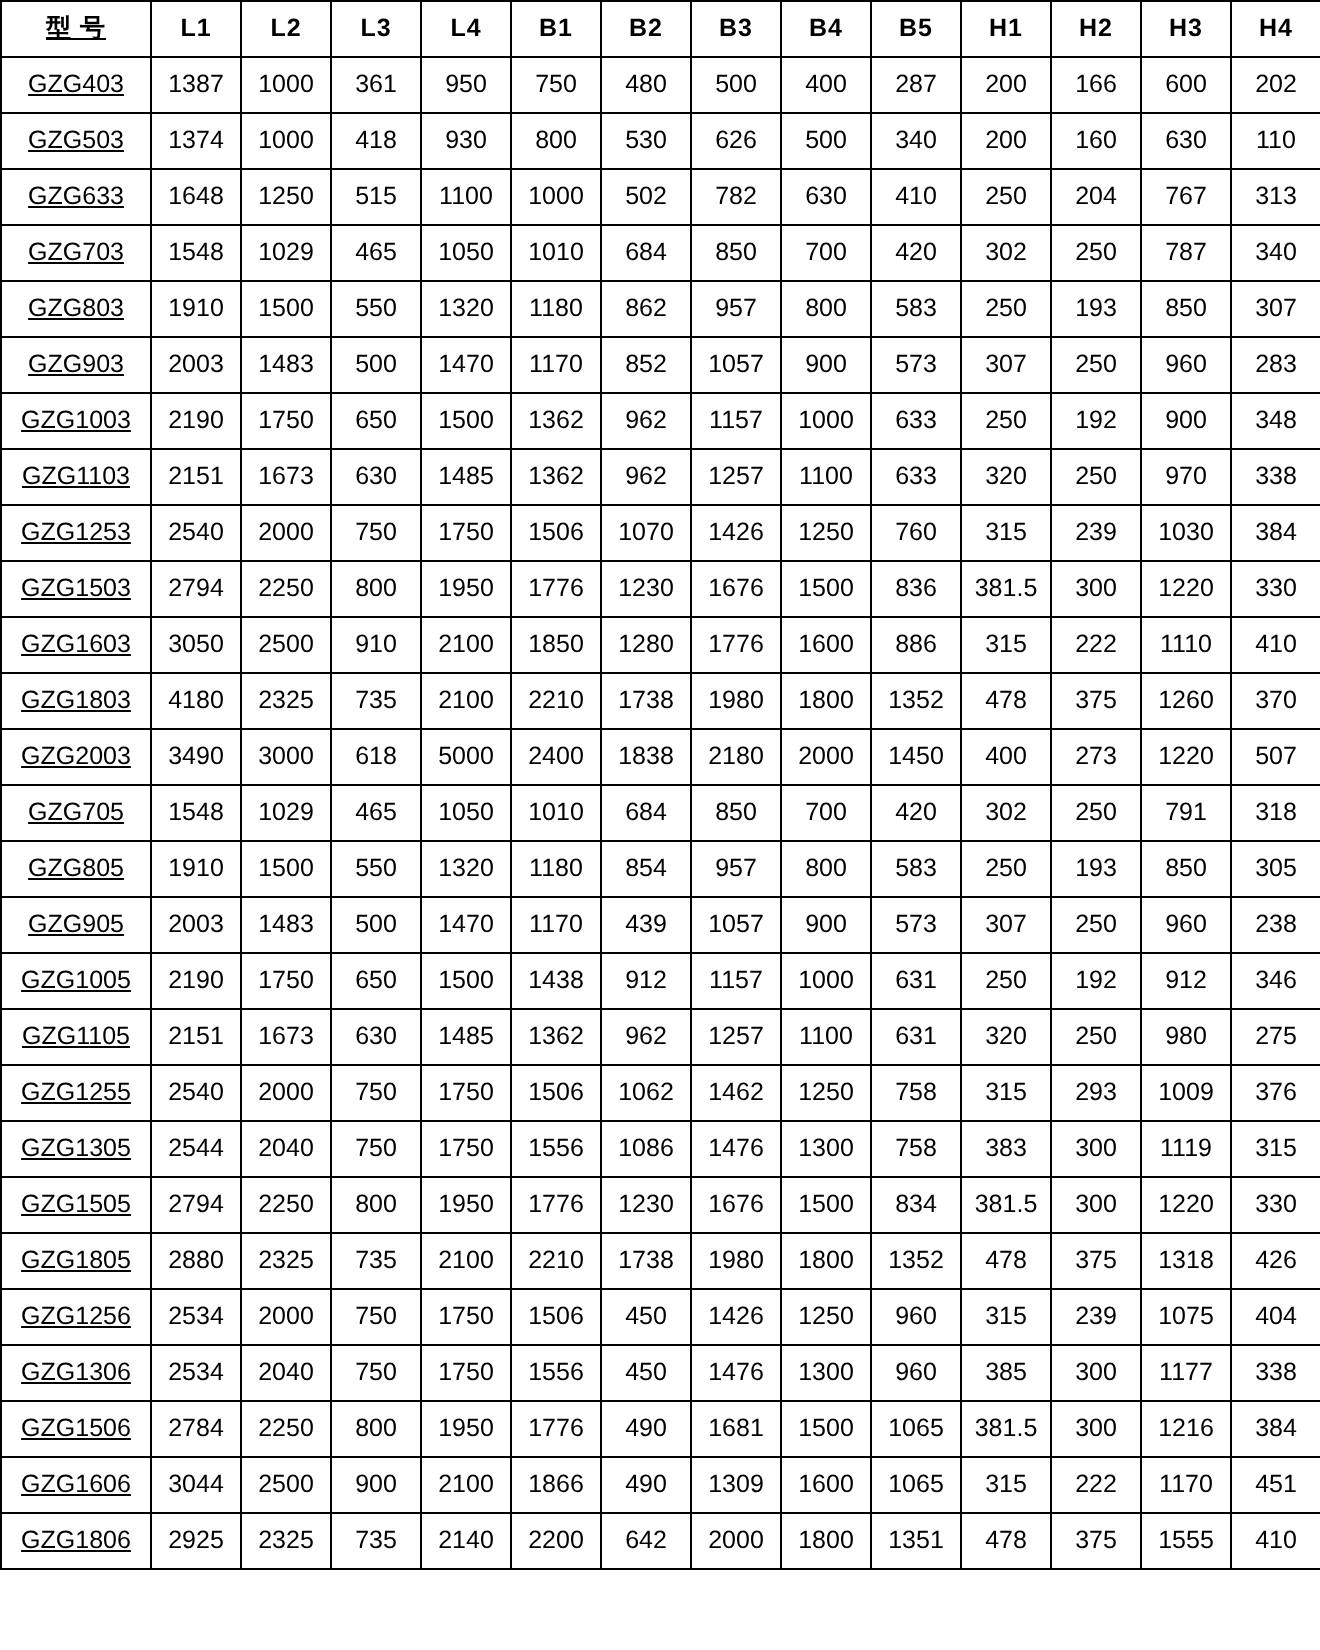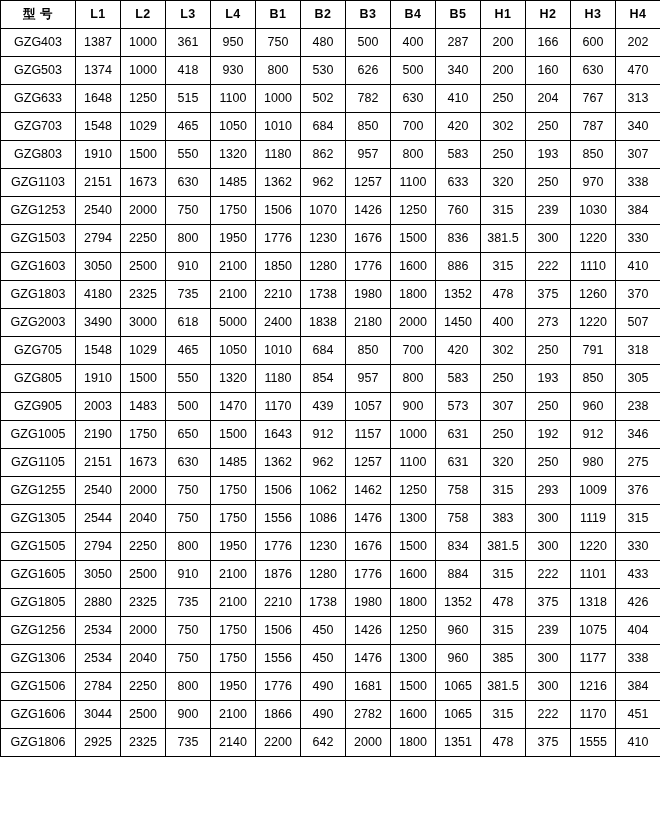--- a/index.html
+++ b/index.html
@@ -35,20 +35,21 @@
     overflow: hidden;
   }
   #spec-table thead th {
     font-weight: bold;
     font-size: 12.5px;
     letter-spacing: 0.5px;
   }
   #spec-table th.col-model,
   #spec-table td.col-model {
     width: 74px;
+    text-decoration: underline;
   }
   #spec-table th.col-num,
   #spec-table td.col-num {
     width: 44px;
   }
   #spec-table tbody td.col-model {
     font-size: 12.5px;
   }
 </style>
 </head>
@@ -97,21 +98,21 @@
         <td class="col-num">418</td>
         <td class="col-num">930</td>
         <td class="col-num">800</td>
         <td class="col-num">530</td>
         <td class="col-num">626</td>
         <td class="col-num">500</td>
         <td class="col-num">340</td>
         <td class="col-num">200</td>
         <td class="col-num">160</td>
         <td class="col-num">630</td>
-        <td class="col-num">470</td>
+        <td class="col-num">110</td>
       </tr>
       <tr>
         <td class="col-model">GZG633</td>
         <td class="col-num">1648</td>
         <td class="col-num">1250</td>
         <td class="col-num">515</td>
         <td class="col-num">1100</td>
         <td class="col-num">1000</td>
         <td class="col-num">502</td>
         <td class="col-num">782</td>
@@ -146,20 +147,52 @@
         <td class="col-num">1320</td>
         <td class="col-num">1180</td>
         <td class="col-num">862</td>
         <td class="col-num">957</td>
         <td class="col-num">800</td>
         <td class="col-num">583</td>
         <td class="col-num">250</td>
         <td class="col-num">193</td>
         <td class="col-num">850</td>
         <td class="col-num">307</td>
+      </tr>
+      <tr>
+        <td class="col-model">GZG903</td>
+        <td class="col-num">2003</td>
+        <td class="col-num">1483</td>
+        <td class="col-num">500</td>
+        <td class="col-num">1470</td>
+        <td class="col-num">1170</td>
+        <td class="col-num">852</td>
+        <td class="col-num">1057</td>
+        <td class="col-num">900</td>
+        <td class="col-num">573</td>
+        <td class="col-num">307</td>
+        <td class="col-num">250</td>
+        <td class="col-num">960</td>
+        <td class="col-num">283</td>
+      </tr>
+      <tr>
+        <td class="col-model">GZG1003</td>
+        <td class="col-num">2190</td>
+        <td class="col-num">1750</td>
+        <td class="col-num">650</td>
+        <td class="col-num">1500</td>
+        <td class="col-num">1362</td>
+        <td class="col-num">962</td>
+        <td class="col-num">1157</td>
+        <td class="col-num">1000</td>
+        <td class="col-num">633</td>
+        <td class="col-num">250</td>
+        <td class="col-num">192</td>
+        <td class="col-num">900</td>
+        <td class="col-num">348</td>
       </tr>
       <tr>
         <td class="col-model">GZG1103</td>
         <td class="col-num">2151</td>
         <td class="col-num">1673</td>
         <td class="col-num">630</td>
         <td class="col-num">1485</td>
         <td class="col-num">1362</td>
         <td class="col-num">962</td>
         <td class="col-num">1257</td>
@@ -297,21 +330,21 @@
         <td class="col-num">250</td>
         <td class="col-num">960</td>
         <td class="col-num">238</td>
       </tr>
       <tr>
         <td class="col-model">GZG1005</td>
         <td class="col-num">2190</td>
         <td class="col-num">1750</td>
         <td class="col-num">650</td>
         <td class="col-num">1500</td>
-        <td class="col-num">1643</td>
+        <td class="col-num">1438</td>
         <td class="col-num">912</td>
         <td class="col-num">1157</td>
         <td class="col-num">1000</td>
         <td class="col-num">631</td>
         <td class="col-num">250</td>
         <td class="col-num">192</td>
         <td class="col-num">912</td>
         <td class="col-num">346</td>
       </tr>
       <tr>
@@ -370,36 +403,20 @@
         <td class="col-num">1950</td>
         <td class="col-num">1776</td>
         <td class="col-num">1230</td>
         <td class="col-num">1676</td>
         <td class="col-num">1500</td>
         <td class="col-num">834</td>
         <td class="col-num">381.5</td>
         <td class="col-num">300</td>
         <td class="col-num">1220</td>
         <td class="col-num">330</td>
-      </tr>
-      <tr>
-        <td class="col-model">GZG1605</td>
-        <td class="col-num">3050</td>
-        <td class="col-num">2500</td>
-        <td class="col-num">910</td>
-        <td class="col-num">2100</td>
-        <td class="col-num">1876</td>
-        <td class="col-num">1280</td>
-        <td class="col-num">1776</td>
-        <td class="col-num">1600</td>
-        <td class="col-num">884</td>
-        <td class="col-num">315</td>
-        <td class="col-num">222</td>
-        <td class="col-num">1101</td>
-        <td class="col-num">433</td>
       </tr>
       <tr>
         <td class="col-model">GZG1805</td>
         <td class="col-num">2880</td>
         <td class="col-num">2325</td>
         <td class="col-num">735</td>
         <td class="col-num">2100</td>
         <td class="col-num">2210</td>
         <td class="col-num">1738</td>
         <td class="col-num">1980</td>
@@ -459,21 +476,21 @@
         <td class="col-num">384</td>
       </tr>
       <tr>
         <td class="col-model">GZG1606</td>
         <td class="col-num">3044</td>
         <td class="col-num">2500</td>
         <td class="col-num">900</td>
         <td class="col-num">2100</td>
         <td class="col-num">1866</td>
         <td class="col-num">490</td>
-        <td class="col-num">2782</td>
+        <td class="col-num">1309</td>
         <td class="col-num">1600</td>
         <td class="col-num">1065</td>
         <td class="col-num">315</td>
         <td class="col-num">222</td>
         <td class="col-num">1170</td>
         <td class="col-num">451</td>
       </tr>
       <tr>
         <td class="col-model">GZG1806</td>
         <td class="col-num">2925</td>

